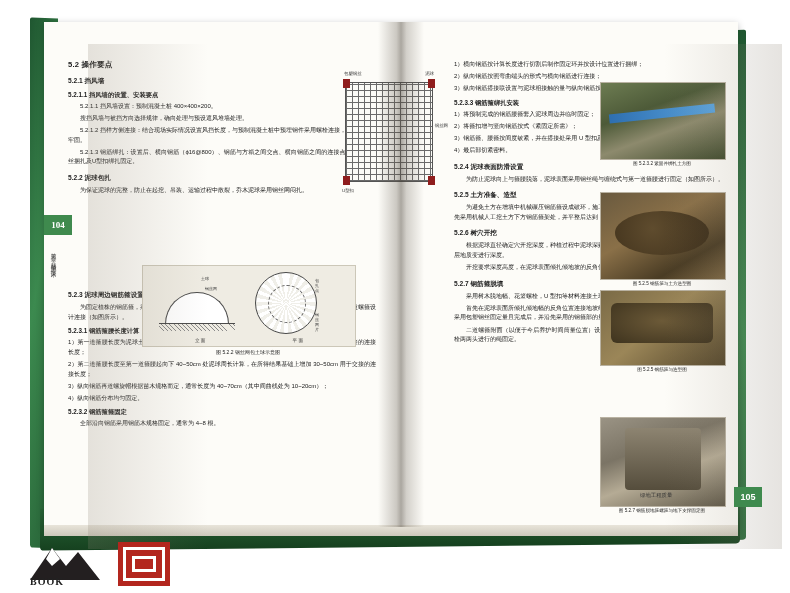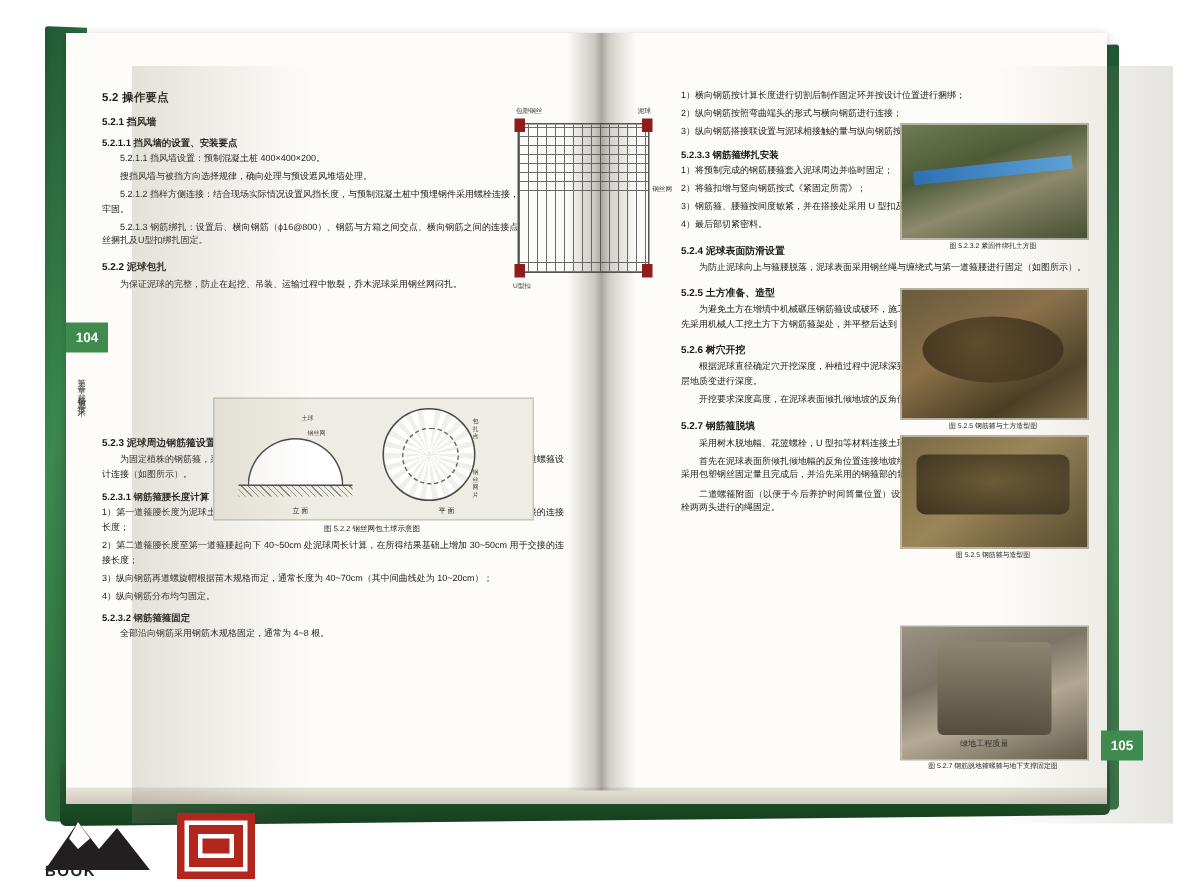--- a/index.html
+++ b/index.html
@@ -80,21 +80,21 @@
   .h3{font-size:6.6px;font-weight:bold;margin:7px 0 3px 0;}
   .h4{font-size:6.3px;font-weight:bold;margin:5px 0 2px 0;}
   p.t{font-size:6.0px;line-height:9.6px;margin:0 0 2.5px 0;text-align:justify;text-indent:12px;}
   p.t.noind{text-indent:0;}
 
   
   .page-tab{
     position:absolute;width:28px;height:20px;background:#3f8a4e;color:#fff;
     font-size:9px;font-weight:bold;display:flex;align-items:center;justify-content:center;
   }
-  #tab-104{left:44px;top:215px;}
+  #tab-104{left:44px;top:215px;font-family:Liberation Serif, serif;}
   #tab-105{left:694px;top:487px;background:#3f8a4e;margin-left:40px;}
   .side-vert{
     position:absolute;left:50px;top:248px;writing-mode:vertical-rl;
     font-size:5.6px;color:#3a3a3a;letter-spacing:2px;
   }
   #footer-right{
     position:absolute;left:640px;top:492px;font-size:5.4px;color:#333;
   }
 
   
@@ -159,21 +159,21 @@
   #cap2{left:556px;top:259px;}
   #cap3{left:556px;top:345px;}
   #cap4{left:556px;top:486px;}
 
   
   #wm{position:absolute;left:22px;top:540px;width:180px;height:50px;}
   #wm-a{position:absolute;left:0;top:0;width:86px;height:48px;}
   #wm-b{position:absolute;left:96px;top:2px;width:52px;height:44px;background:#b3261e;}
   #wm-b .inner{position:absolute;inset:5px;border:3px solid #fff;}
   #wm-b .inner:after{content:"";position:absolute;left:6px;top:6px;right:6px;bottom:6px;border:3px solid #fff;}
-  #wm-text{position:absolute;left:8px;top:36px;font-size:10px;font-weight:bold;color:#222;letter-spacing:1px;}
+  #wm-text{position:absolute;left:8px;top:36px;font-size:10px;font-weight:bold;color:#222;letter-spacing:1px;font-family:Liberation Serif, serif;}
 </style>
 </head>
 <body>
 
 <div id="scene">
 
   <div class="cover" id="cover-left"></div>
   <div class="cover" id="cover-right"></div>
   <div class="cover" id="cover-bottom"></div>
 

